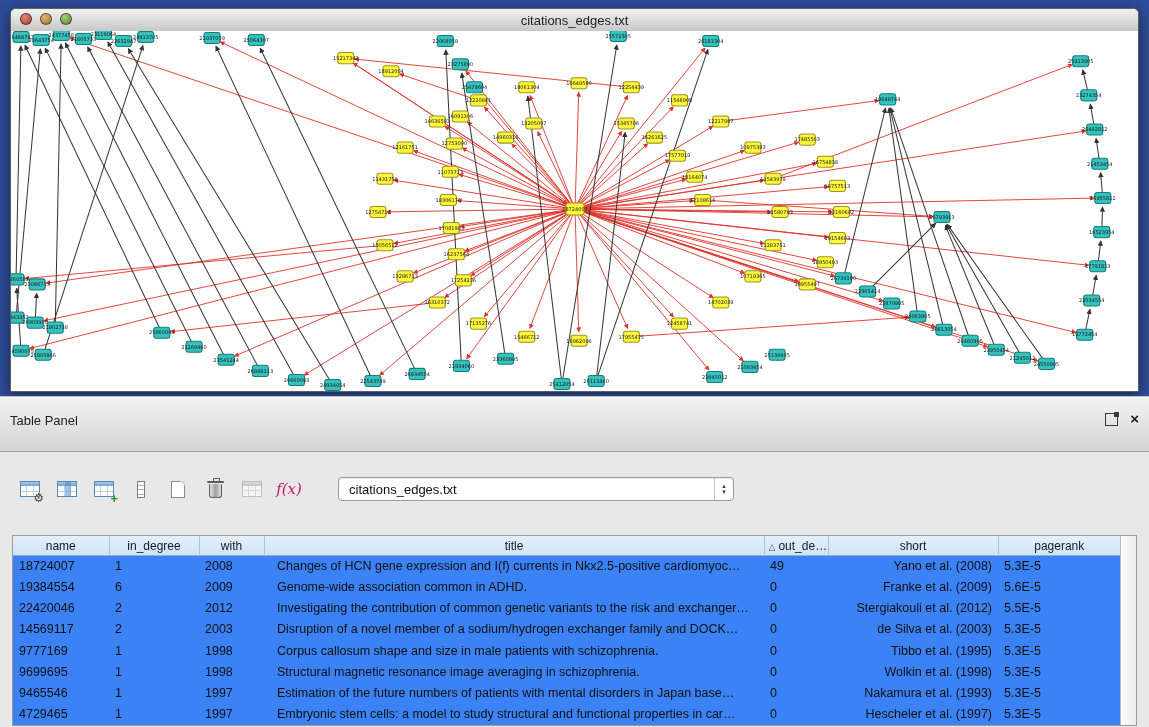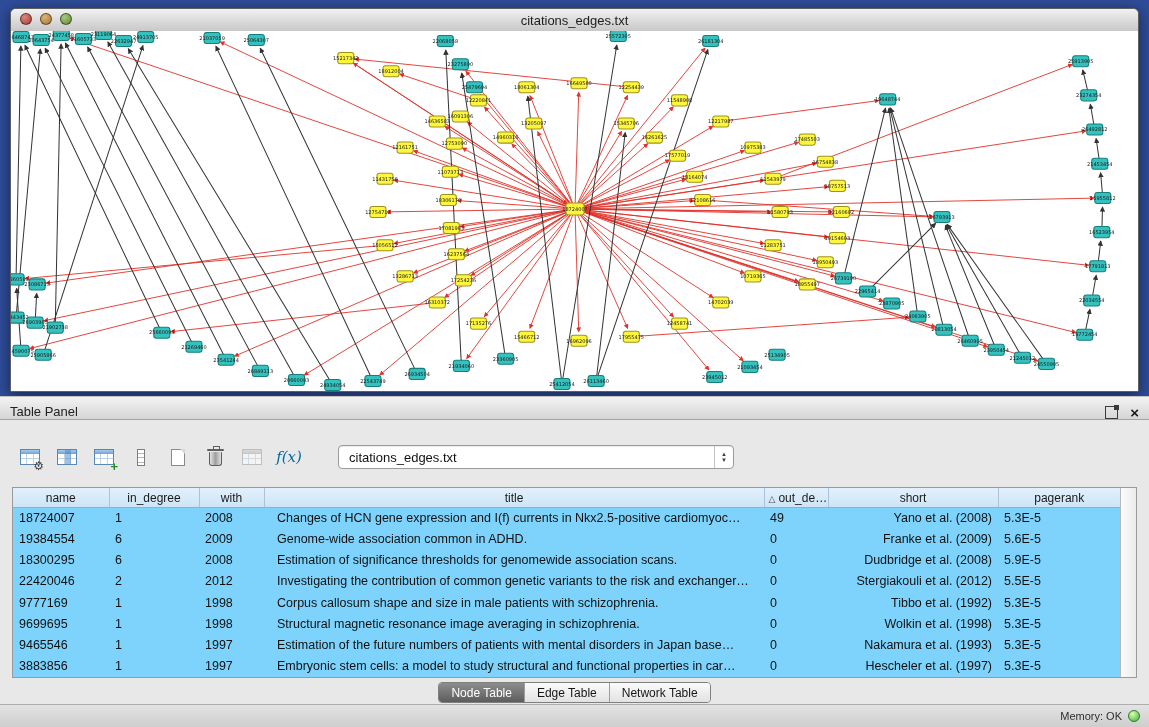--- a/index.html
+++ b/index.html
@@ -38,21 +38,21 @@
   .node-label{font-family:"DejaVu Sans",sans-serif;font-size:5px;fill:#1a1a1a;text-anchor:middle;}
 
   
   #table-panel{
     position:absolute;left:0;top:396px;width:1149px;height:331px;
     background:#e8e8e8;display:flex;flex-direction:column;box-sizing:border-box;
   }
   .panel-header{
     height:22px;flex:0 0 22px;background:linear-gradient(#f3f3f3,#d5d5d5);
     border-top:1px solid #c2c2c2;border-bottom:1px solid #a4a4a4;
-    display:flex;align-items:flex-end;padding:0 10px;font-size:13px;color:#222;
+    display:flex;align-items:flex-start;padding:16px 10px;font-size:13px;color:#222;
   }
   .panel-header .spacer{flex:1;}
   .float-ic{width:11px;height:11px;border:1px solid #3a3a3a;position:relative;margin-right:12px;display:inline-block;}
   .float-ic span{position:absolute;right:-2px;top:-2px;width:5px;height:5px;background:#3a3a3a;}
   .close-ic{font-size:15px;font-weight:bold;color:#1a1a1a;line-height:12px;cursor:default;}
 
   .toolbar{display:flex;align-items:center;margin:24px 0 0 16px;height:26px;flex:0 0 26px;gap:9px;}
   .tool{width:28px;height:26px;display:flex;align-items:center;justify-content:center;position:relative;}
   .mt{width:20px;height:16px;background:#fff;border:1px solid #5b87b5;position:relative;box-sizing:border-box;}
   .mt .hd{position:absolute;left:0;right:0;top:0;height:4px;background:linear-gradient(#a4cbec,#6fa3d4);}
@@ -68,29 +68,29 @@
   .badge.plus{color:#1f8f1f;font-weight:bold;font-size:13px;}
   .mt-narrow{width:8px;height:17px;background:#fff;border:1px solid #7d7d7d;position:relative;box-sizing:border-box;}
   .mt-narrow .grid{position:absolute;left:0;right:0;top:0;bottom:0;
     background:repeating-linear-gradient(to bottom,transparent 0 3.2px,#b5b5b5 3.2px 4.2px);}
   .doc{width:14px;height:17px;background:#fff;border:1px solid #8a8a8a;position:relative;box-sizing:border-box;}
   .doc .fold{position:absolute;right:-1px;top:-1px;width:0;height:0;border-top:5px solid #d6d6d6;border-left:5px solid transparent;}
   .trash{width:13px;height:14px;border:1px solid #5e5e5e;border-top:none;border-radius:1px 1px 3px 3px;
     background:linear-gradient(90deg,#e3e3e3,#9f9f9f 50%,#e0e0e0);position:relative;margin-top:4px;box-sizing:border-box;}
   .trash .lid{position:absolute;top:-3px;left:-3px;right:-3px;height:2px;background:#5e5e5e;border-radius:1px;}
   .trash .handle{position:absolute;top:-6px;left:3px;width:5px;height:2px;border:1px solid #5e5e5e;border-bottom:none;}
-  .fx{font-family:"DejaVu Serif",serif;font-style:italic;font-size:15px;color:#0369a1;}
+  .fx{font-family:"DejaVu Serif",serif;font-style:italic;font-size:15px;color:#be185d;}
 
   .combo{margin-left:26px;width:396px;height:24px;background:#fff;border:1px solid #9b9b9b;border-radius:4px;
     display:flex;align-items:center;font-size:13px;color:#111;box-shadow:inset 0 1px 1px rgba(0,0,0,.08);box-sizing:border-box;}
   .combo .val{flex:1;padding:0 10px;white-space:nowrap;overflow:hidden;}
   .combo .stepper{width:18px;align-self:stretch;border-left:1px solid #c4c4c4;display:flex;flex-direction:column;
     align-items:center;justify-content:center;font-size:6px;line-height:6px;color:#3c3c3c;}
 
-  .table-wrap{margin:17px 12px 0 12px;background:#7dd3fc;border:1px solid #9a9a9a;height:191px;flex:0 0 191px;
+  .table-wrap{margin:33px 12px 0 12px;background:#3b82f6;border:1px solid #9a9a9a;height:191px;flex:0 0 191px;
     display:flex;box-sizing:border-box;overflow:hidden;}
   table{border-collapse:collapse;table-layout:fixed;width:calc(100% - 15px);font-size:12.5px;color:#111;}
   col.c0{width:96px;}col.c1{width:90px;}col.c2{width:65px;}col.c3{width:500px;}
   col.c4{width:64px;}col.c5{width:170px;}
   th{background:linear-gradient(#e2f0fb,#cde4f6);border-right:1px solid #a9c4da;border-bottom:1px solid #8fb0c9;
     font-weight:normal;font-size:12px;color:#1a1a1a;text-align:center;height:19px;padding:0 4px;
     white-space:nowrap;overflow:hidden;}
   th:last-child{border-right:none;}
   .sort-tri{font-size:9px;color:#4a4a4a;margin-right:3px;}
   td{height:17px;padding:0 6px;white-space:nowrap;overflow:hidden;line-height:17px;}
@@ -566,44 +566,44 @@
           <tr>
             <td class="c0">19384554</td>
             <td class="c1">6</td>
             <td class="c2">2009</td>
             <td class="c3">Genome-wide association common in ADHD.</td>
             <td class="c4">0</td>
             <td class="c5">Franke et al. (2009)</td>
             <td class="c6">5.6E-5</td>
           </tr>
           <tr>
-            <td class="c0">18300295</td>
-            <td class="c1">6</td>
-            <td class="c2">2008</td>
-            <td class="c3">Estimation of significance thresholds for genomewide association scans.</td>
-            <td class="c4">0</td>
-            <td class="c5">Dudbridge et al. (2008)</td>
-            <td class="c6">5.9E-5</td>
-          </tr>
-          <tr>
             <td class="c0">22420046</td>
             <td class="c1">2</td>
             <td class="c2">2012</td>
             <td class="c3">Investigating the contribution of common genetic variants to the risk and exchanger…</td>
             <td class="c4">0</td>
             <td class="c5">Stergiakouli et al. (2012)</td>
             <td class="c6">5.5E-5</td>
           </tr>
           <tr>
+            <td class="c0">14569117</td>
+            <td class="c1">2</td>
+            <td class="c2">2003</td>
+            <td class="c3">Disruption of a novel member of a sodium/hydrogen exchanger family and DOCK…</td>
+            <td class="c4">0</td>
+            <td class="c5">de Silva et al. (2003)</td>
+            <td class="c6">5.3E-5</td>
+          </tr>
+          <tr>
             <td class="c0">9777169</td>
             <td class="c1">1</td>
             <td class="c2">1998</td>
             <td class="c3">Corpus callosum shape and size in male patients with schizophrenia.</td>
             <td class="c4">0</td>
-            <td class="c5">Tibbo et al. (1992)</td>
+            <td class="c5">Tibbo et al. (1995)</td>
             <td class="c6">5.3E-5</td>
           </tr>
           <tr>
             <td class="c0">9699695</td>
             <td class="c1">1</td>
             <td class="c2">1998</td>
             <td class="c3">Structural magnetic resonance image averaging in schizophrenia.</td>
             <td class="c4">0</td>
             <td class="c5">Wolkin et al. (1998)</td>
             <td class="c6">5.3E-5</td>
@@ -611,21 +611,21 @@
           <tr>
             <td class="c0">9465546</td>
             <td class="c1">1</td>
             <td class="c2">1997</td>
             <td class="c3">Estimation of the future numbers of patients with mental disorders in Japan base…</td>
             <td class="c4">0</td>
             <td class="c5">Nakamura et al. (1993)</td>
             <td class="c6">5.3E-5</td>
           </tr>
           <tr>
-            <td class="c0">3883856</td>
+            <td class="c0">4729465</td>
             <td class="c1">1</td>
             <td class="c2">1997</td>
             <td class="c3">Embryonic stem cells: a model to study structural and functional properties in car…</td>
             <td class="c4">0</td>
             <td class="c5">Hescheler et al. (1997)</td>
             <td class="c6">5.3E-5</td>
           </tr>
         </tbody>
     </table>
     <div class="vtrack"></div>

